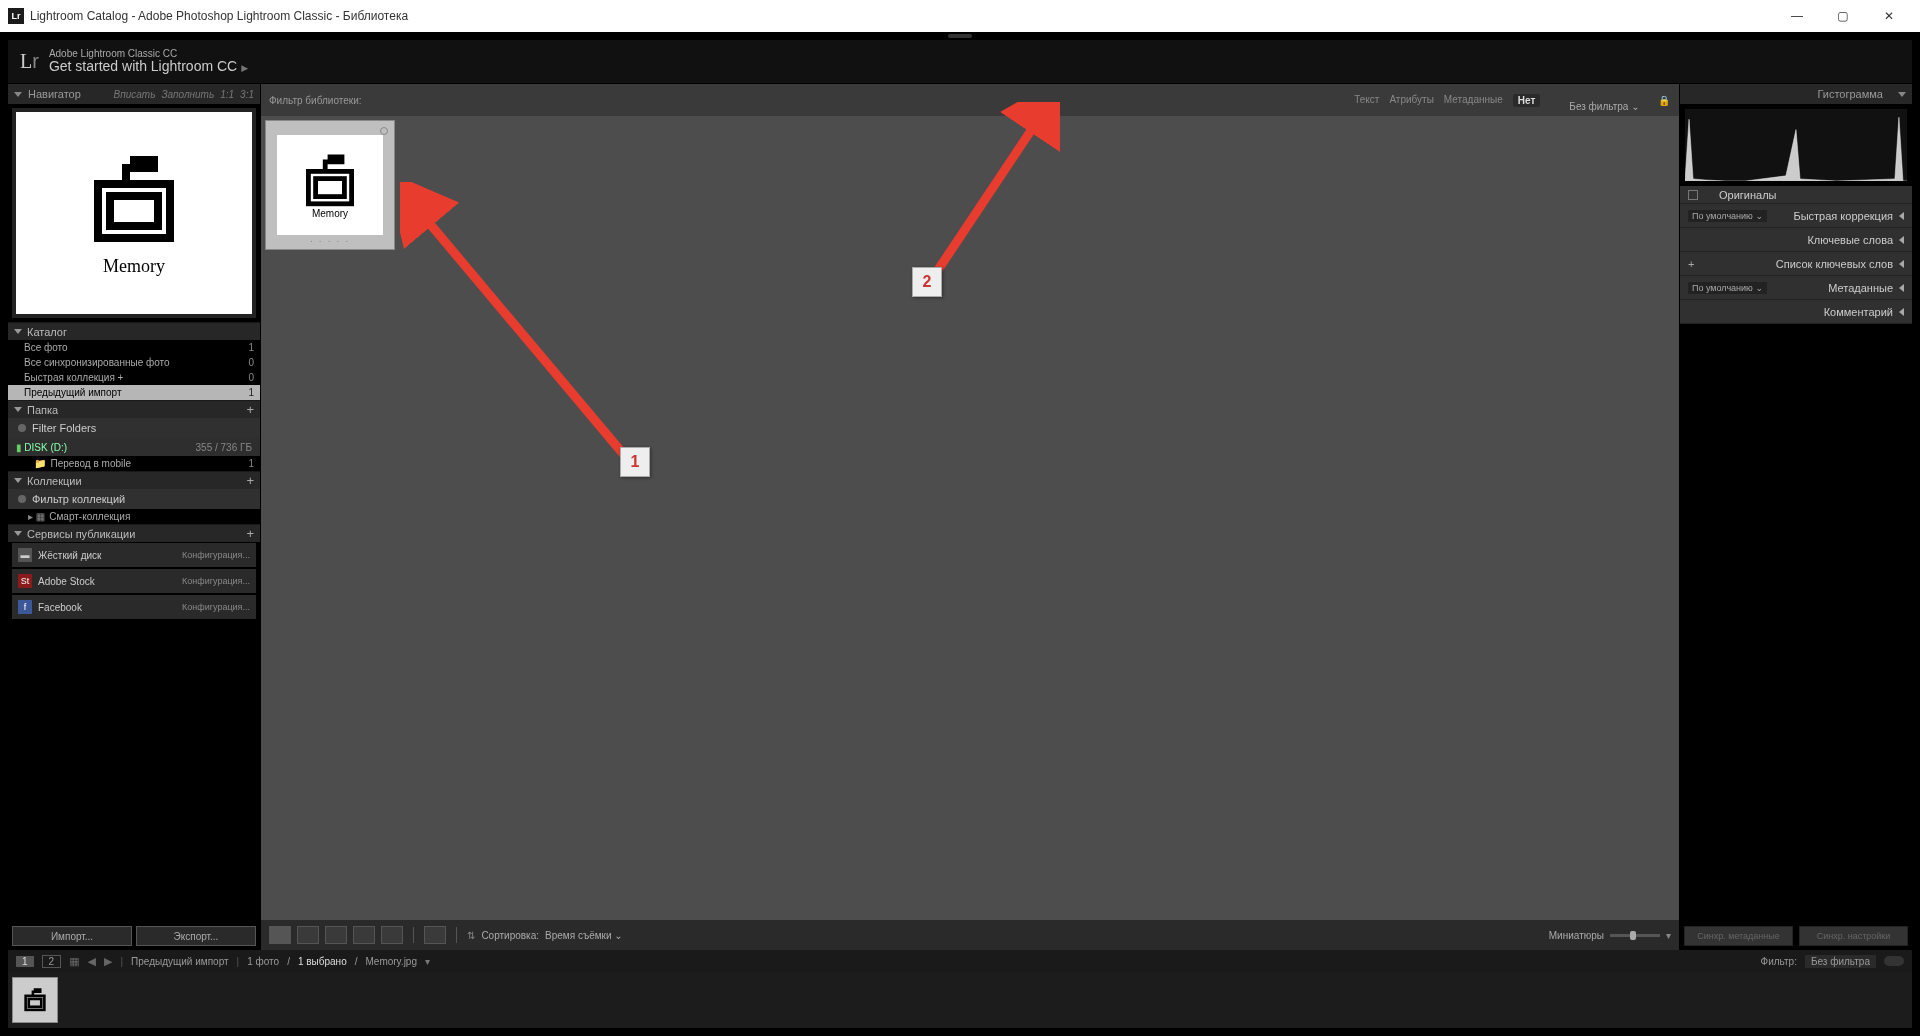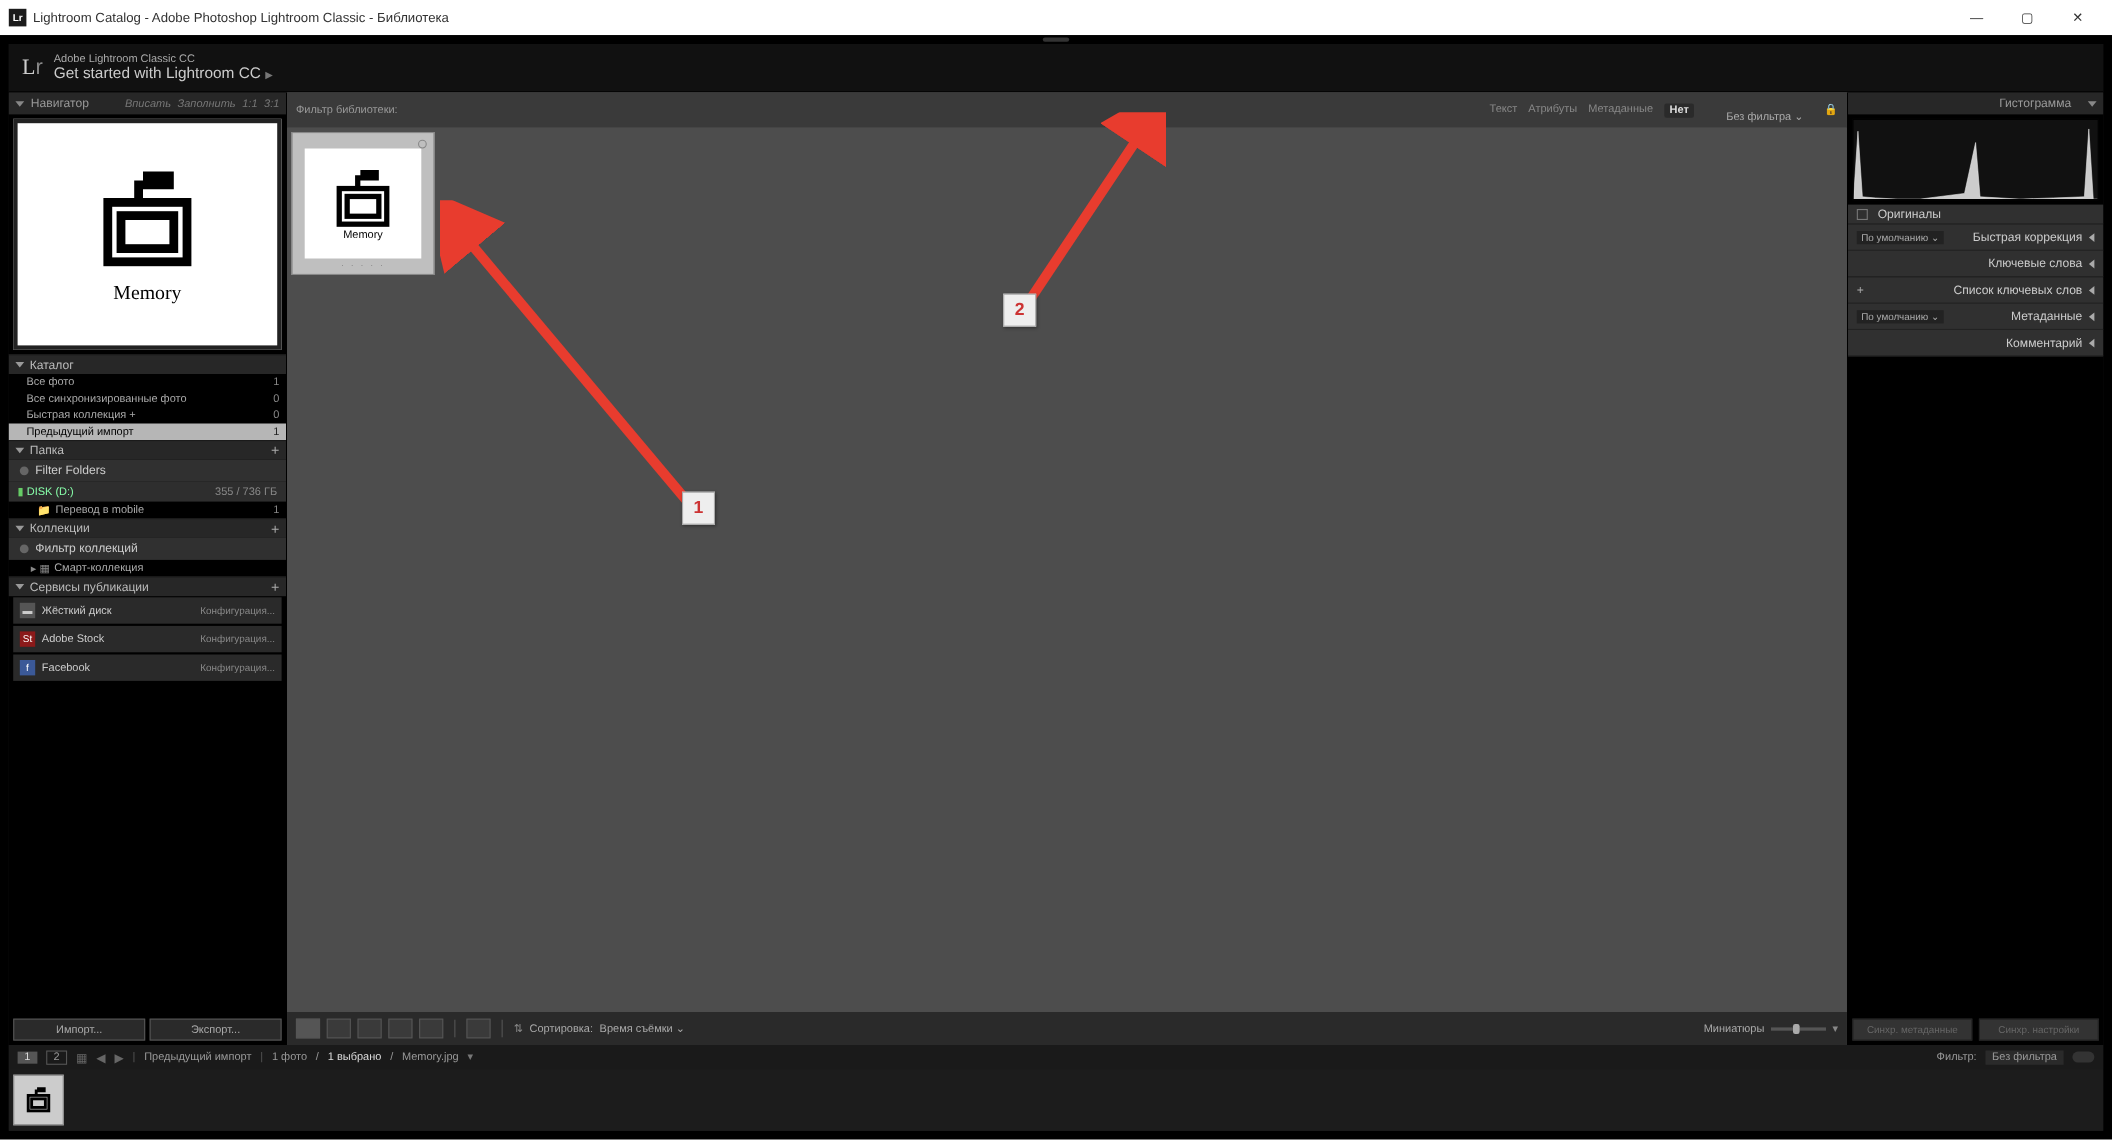--- a/index.html
+++ b/index.html
@@ -275,21 +275,21 @@
       <div class="panel-head">
         <span>Гистограмма</span>&nbsp;<div class="tri"></div>
       </div>
       <div class="histo">
         <svg viewBox="0 0 220 70" preserveAspectRatio="none">
           <polyline points="0,70 4,10 8,68 20,69 40,70 60,70 100,65 110,20 114,68 150,70 180,69 208,68 212,8 216,70 220,70" fill="#ccc" stroke="#eee" stroke-width="0.5"></polyline>
         </svg>
       </div>
       <div class="r-sect" style="height:18px;">
             <div class="chk"></div>
-            <span style="margin-left:4px;text-align:right;">Оригиналы</span>
+            <span style="margin-left:16px;text-align:right;">Оригиналы</span>
           </div>
       <div class="r-sect">
             <span class="sel-drop"><span>По умолчанию</span> ⌄</span>
             <span class="lbl">Быстрая коррекция</span>
             <div class="tri"></div>
           </div>
       <div class="r-sect">
             <span class="lbl">Ключевые слова</span>
             <div class="tri"></div>
           </div>

